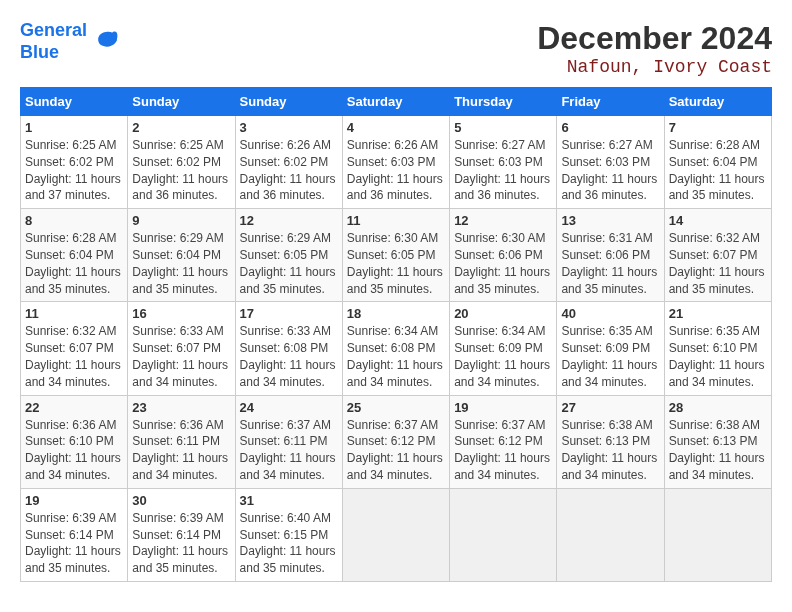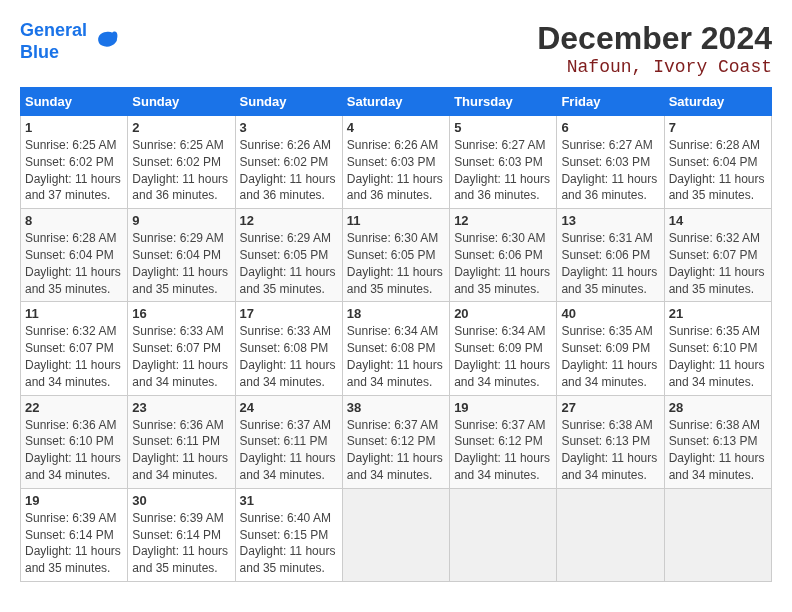--- a/index.html
+++ b/index.html
@@ -147,21 +147,21 @@
         <td><span class="day-num">17</span><span class="day-info">Sunrise: 6:33 AM<br>Sunset: 6:08 PM<br>Daylight: 11 hours<br>and 34 minutes.</span></td>
         <td><span class="day-num">18</span><span class="day-info">Sunrise: 6:34 AM<br>Sunset: 6:08 PM<br>Daylight: 11 hours<br>and 34 minutes.</span></td>
         <td><span class="day-num">20</span><span class="day-info">Sunrise: 6:34 AM<br>Sunset: 6:09 PM<br>Daylight: 11 hours<br>and 34 minutes.</span></td>
         <td><span class="day-num">40</span><span class="day-info">Sunrise: 6:35 AM<br>Sunset: 6:09 PM<br>Daylight: 11 hours<br>and 34 minutes.</span></td>
         <td><span class="day-num">21</span><span class="day-info">Sunrise: 6:35 AM<br>Sunset: 6:10 PM<br>Daylight: 11 hours<br>and 34 minutes.</span></td>
       </tr>
       <tr>
         <td><span class="day-num">22</span><span class="day-info">Sunrise: 6:36 AM<br>Sunset: 6:10 PM<br>Daylight: 11 hours<br>and 34 minutes.</span></td>
         <td><span class="day-num">23</span><span class="day-info">Sunrise: 6:36 AM<br>Sunset: 6:11 PM<br>Daylight: 11 hours<br>and 34 minutes.</span></td>
         <td><span class="day-num">24</span><span class="day-info">Sunrise: 6:37 AM<br>Sunset: 6:11 PM<br>Daylight: 11 hours<br>and 34 minutes.</span></td>
-        <td><span class="day-num">38</span><span class="day-info">Sunrise: 6:37 AM<br>Sunset: 6:12 PM<br>Daylight: 11 hours<br>and 34 minutes.</span></td>
+        <td><span class="day-num">25</span><span class="day-info">Sunrise: 6:37 AM<br>Sunset: 6:12 PM<br>Daylight: 11 hours<br>and 34 minutes.</span></td>
         <td><span class="day-num">19</span><span class="day-info">Sunrise: 6:37 AM<br>Sunset: 6:12 PM<br>Daylight: 11 hours<br>and 34 minutes.</span></td>
         <td><span class="day-num">27</span><span class="day-info">Sunrise: 6:38 AM<br>Sunset: 6:13 PM<br>Daylight: 11 hours<br>and 34 minutes.</span></td>
         <td><span class="day-num">28</span><span class="day-info">Sunrise: 6:38 AM<br>Sunset: 6:13 PM<br>Daylight: 11 hours<br>and 34 minutes.</span></td>
       </tr>
       <tr>
         <td><span class="day-num">19</span><span class="day-info">Sunrise: 6:39 AM<br>Sunset: 6:14 PM<br>Daylight: 11 hours<br>and 35 minutes.</span></td>
         <td><span class="day-num">30</span><span class="day-info">Sunrise: 6:39 AM<br>Sunset: 6:14 PM<br>Daylight: 11 hours<br>and 35 minutes.</span></td>
         <td><span class="day-num">31</span><span class="day-info">Sunrise: 6:40 AM<br>Sunset: 6:15 PM<br>Daylight: 11 hours<br>and 35 minutes.</span></td>
         <td class="empty"></td>
         <td class="empty"></td>

